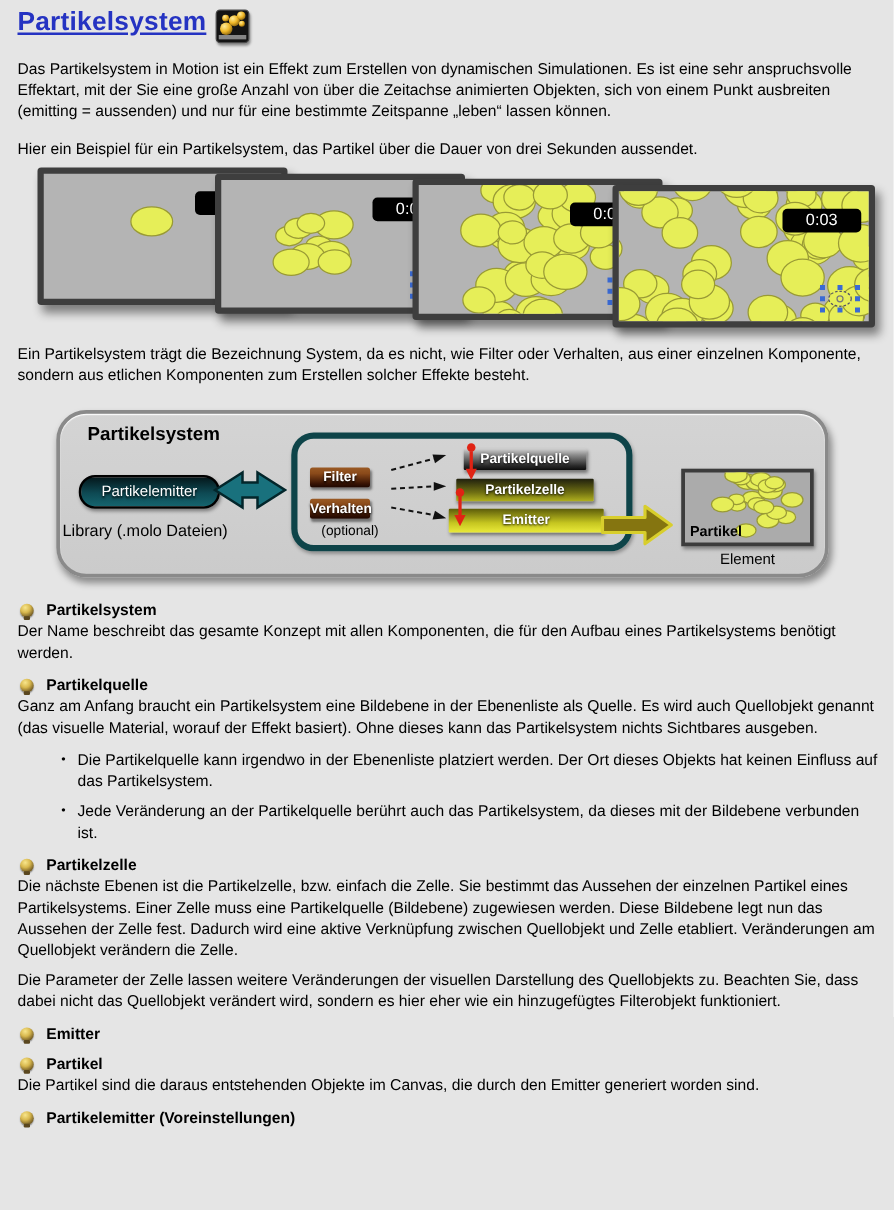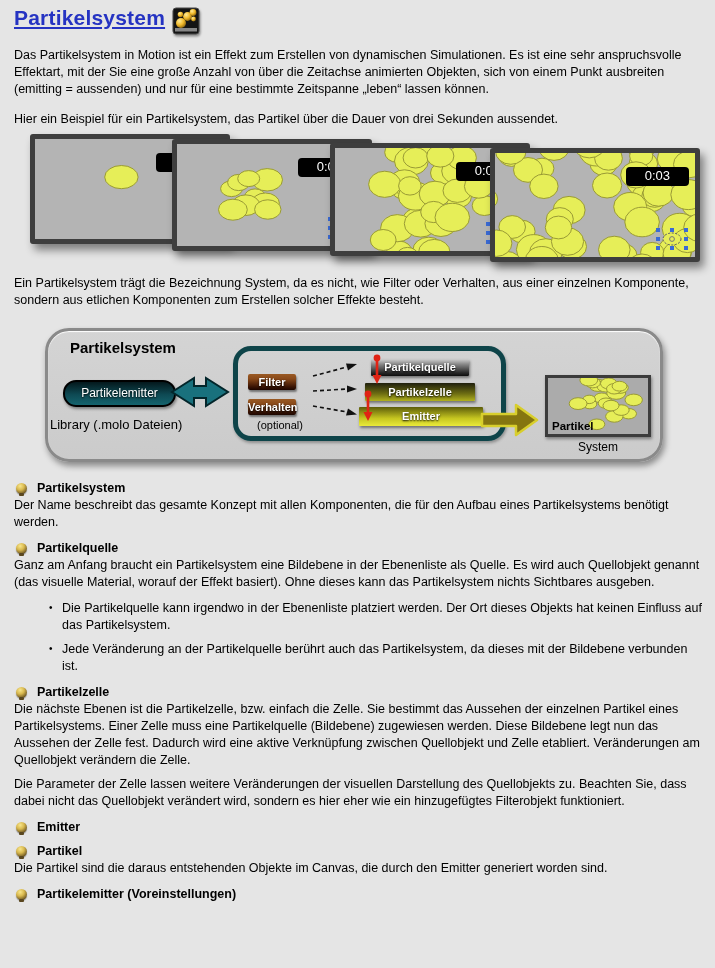--- a/index.html
+++ b/index.html
@@ -309,21 +309,21 @@
           <ellipse cx="66.2" cy="10.8" rx="7.7" ry="5.2" fill="#e6ee58" stroke="#999a35" stroke-width="1"></ellipse>
           <ellipse cx="30.1" cy="25.6" rx="8.9" ry="5.9" fill="#e6ee58" stroke="#999a35" stroke-width="1"></ellipse>
           <ellipse cx="71.5" cy="8.2" rx="7.4" ry="4.9" fill="#e6ee58" stroke="#999a35" stroke-width="1"></ellipse>
           <ellipse cx="44.7" cy="4.7" rx="7.7" ry="5.2" fill="#e6ee58" stroke="#999a35" stroke-width="1"></ellipse>
           <ellipse cx="85.7" cy="21.9" rx="8.7" ry="5.8" fill="#e6ee58" stroke="#999a35" stroke-width="1"></ellipse>
           <ellipse cx="40.8" cy="2.1" rx="8.9" ry="5.9" fill="#e6ee58" stroke="#999a35" stroke-width="1"></ellipse>
           <ellipse cx="63.0" cy="27.6" rx="8.0" ry="5.3" fill="#e6ee58" stroke="#999a35" stroke-width="1"></ellipse>
         </svg>
       <span class="partikel-label">Partikel</span>
     </div>
-    <div class="canvas-caption">System</div>
+    <div class="canvas-caption">Element</div>
     <svg class="dg-overlay" width="618" height="134" viewBox="0 0 618 134">
 
       <polygon points="127,64 149,50 149,58 161,58 161,50 183,64 161,78 161,70 149,70 149,78" style="fill:var(--teal);stroke:#03262b;stroke-width:2"></polygon>
 
       <g stroke="#111" stroke-width="1.6" stroke-dasharray="4 3" fill="none">
         <line x1="268" y1="48" x2="302" y2="39"></line>
         <line x1="268" y1="63" x2="302" y2="61"></line>
         <line x1="268" y1="78" x2="302" y2="84"></line>
       </g>
       <g fill="#111">

